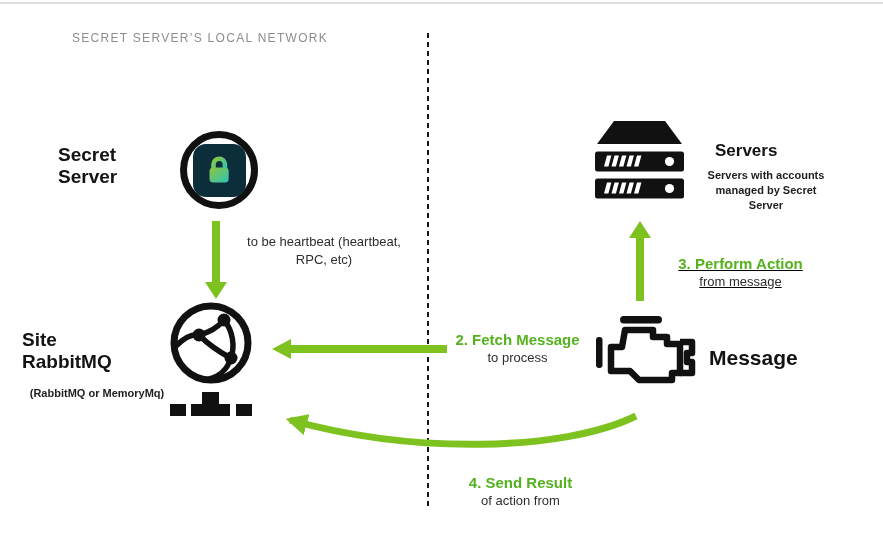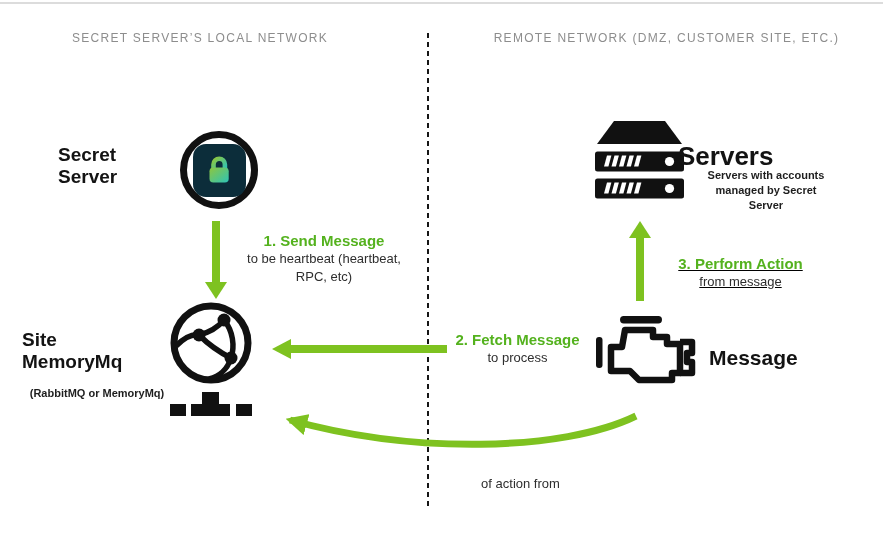--- a/index.html
+++ b/index.html
@@ -15,21 +15,21 @@
   .hdr-left  { left:0;   width:400px; }
   .hdr-right { left:450px; width:433px; }
 
   .divider { left:427px; top:33px; width:2px; height:477px;
              background:repeating-linear-gradient(to bottom, #161616 0 5px, transparent 5px 9px); }
 
   .node-label { font-weight:700; color:#131313; text-align:left;
                 white-space:pre-line; line-height:1.18; }
   .lbl-secret-server { left:58px;  top:144px; width:124px; font-size:19px; }
   .lbl-site-conn     { left:22px;  top:329px; width:150px; font-size:19px; }
-  .lbl-servers       { left:678px; top:141px; width:100px; font-size:26px; }
+  .lbl-servers       { left:715px; top:141px; width:100px; font-size:17px; }
   .lbl-engine        { left:709px; top:346px; width:86px;  font-size:21px; }
 
   .sub-label { font-weight:700; color:#1e1e1e; text-align:center;
                white-space:pre-line; line-height:1.35; }
   .sub-site-conn { left:18px;  top:386px; width:158px; font-size:11px; }
   .sub-servers   { left:702px; top:168px; width:128px; font-size:11px; }
 
   .step { text-align:center; }
   .step .t { font-weight:700; font-size:15px; color:#54b21e; white-space:nowrap; }
   .step .d { font-size:13px; color:#2e2e2e; line-height:1.38; white-space:pre-line; margin-top:1px; }
@@ -48,21 +48,20 @@
   .icon-svg { display:block; }
 </style>
 </head>
 <body>
 
 <div class="canvas">
 
   <div class="abs top-rule"></div>
 
   <div class="abs hdr hdr-left">SECRET SERVER’S LOCAL NETWORK</div>
-  <div class="abs hdr hdr-right">REMOTE NETWORK (DMZ, CUSTOMER SITE, ETC.)</div>
 
   <div class="abs divider"></div>
 
   <div class="abs node-label lbl-secret-server">Secret
 Server</div>
   <div class="abs ss-ring">
     <div class="ss-tile">
       <svg class="icon-svg" width="34" height="34" viewBox="0 0 34 34">
         <defs>
           <linearGradient id="lockg" x1="0" y1="0" x2="1" y2="1">
@@ -74,27 +73,26 @@
         <rect x="7.5" y="14.5" width="19.2" height="15" rx="3.8" fill="url(#lockg)"></rect>
       </svg>
     </div>
   </div>
 
   <svg class="abs icon-svg" style="left:203px; top:221px;" width="26" height="78" viewBox="0 0 26 78">
     <rect x="9" y="0" width="8" height="64" fill="#7ec220"></rect>
     <polygon points="2,61 24,61 13,78" fill="#7ec220"></polygon>
   </svg>
   <div class="abs step step1">
-    <div class="t">1. Send Message</div>
     <div class="d">to be heartbeat (heartbeat,
 RPC, etc)</div>
   </div>
 
   <div class="abs node-label lbl-site-conn">Site
-MemoryMq</div>
+RabbitMQ</div>
   <div class="abs sub-label sub-site-conn">(RabbitMQ or MemoryMq)</div>
   <svg class="abs icon-svg" style="left:169px; top:301px;" width="84" height="118" viewBox="0 0 84 118">
     <circle cx="42" cy="42" r="37" fill="none" stroke="#111" stroke-width="7"></circle>
     <path d="M7,45 C16,36 24,33 30,34 C42,31 50,25 55,19" fill="none" stroke="#111" stroke-width="5.5"></path>
     <path d="M55,19 C64,30 66,45 62,57 C58,70 48,76 40,78" fill="none" stroke="#111" stroke-width="5.5"></path>
     <path d="M30,34 C40,44 52,52 62,57" fill="none" stroke="#111" stroke-width="5.5"></path>
     <circle cx="30" cy="34" r="6.5" fill="#111"></circle>
     <circle cx="55" cy="19" r="6.5" fill="#111"></circle>
     <circle cx="62" cy="57" r="6.5" fill="#111"></circle>
     <rect x="1" y="103" width="16" height="12" fill="#111"></rect>
@@ -152,16 +150,17 @@
 
   <svg class="abs icon-svg" style="left:262px; top:392px;" width="382" height="70" viewBox="0 0 382 70">
     <defs>
       <marker id="ah4" viewBox="0 0 12 12" refX="9.5" refY="6" markerWidth="3.1" markerHeight="3.1" orient="auto">
         <path d="M0,0 L12,6 L0,12 Z" fill="#7ec220"></path>
       </marker>
     </defs>
     <path d="M374,24 C300,60 150,62 28,28" fill="none" stroke="#7ec220" stroke-width="7" stroke-linecap="butt" marker-end="url(#ah4)"></path>
   </svg>
   <div class="abs step step4">
+    <div class="t">4. Send Result</div>
     <div class="d">of action from</div>
   </div>
 
 </div>
 
 </body></html>

